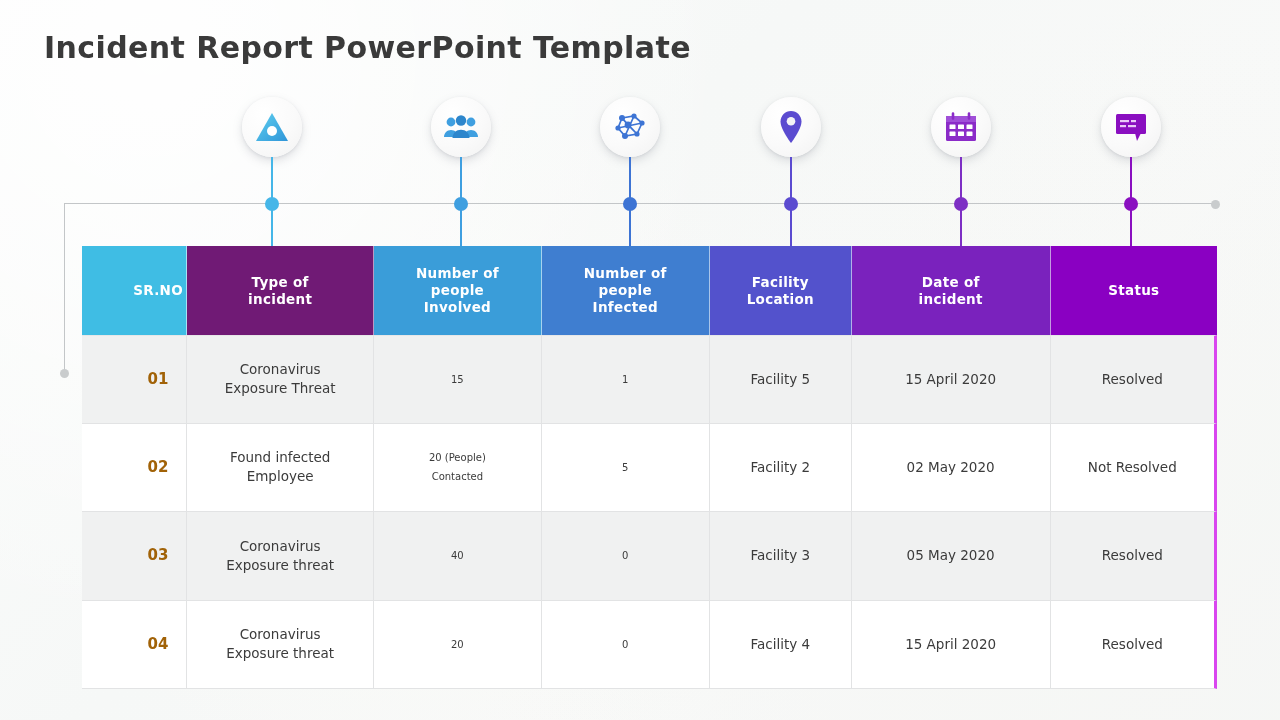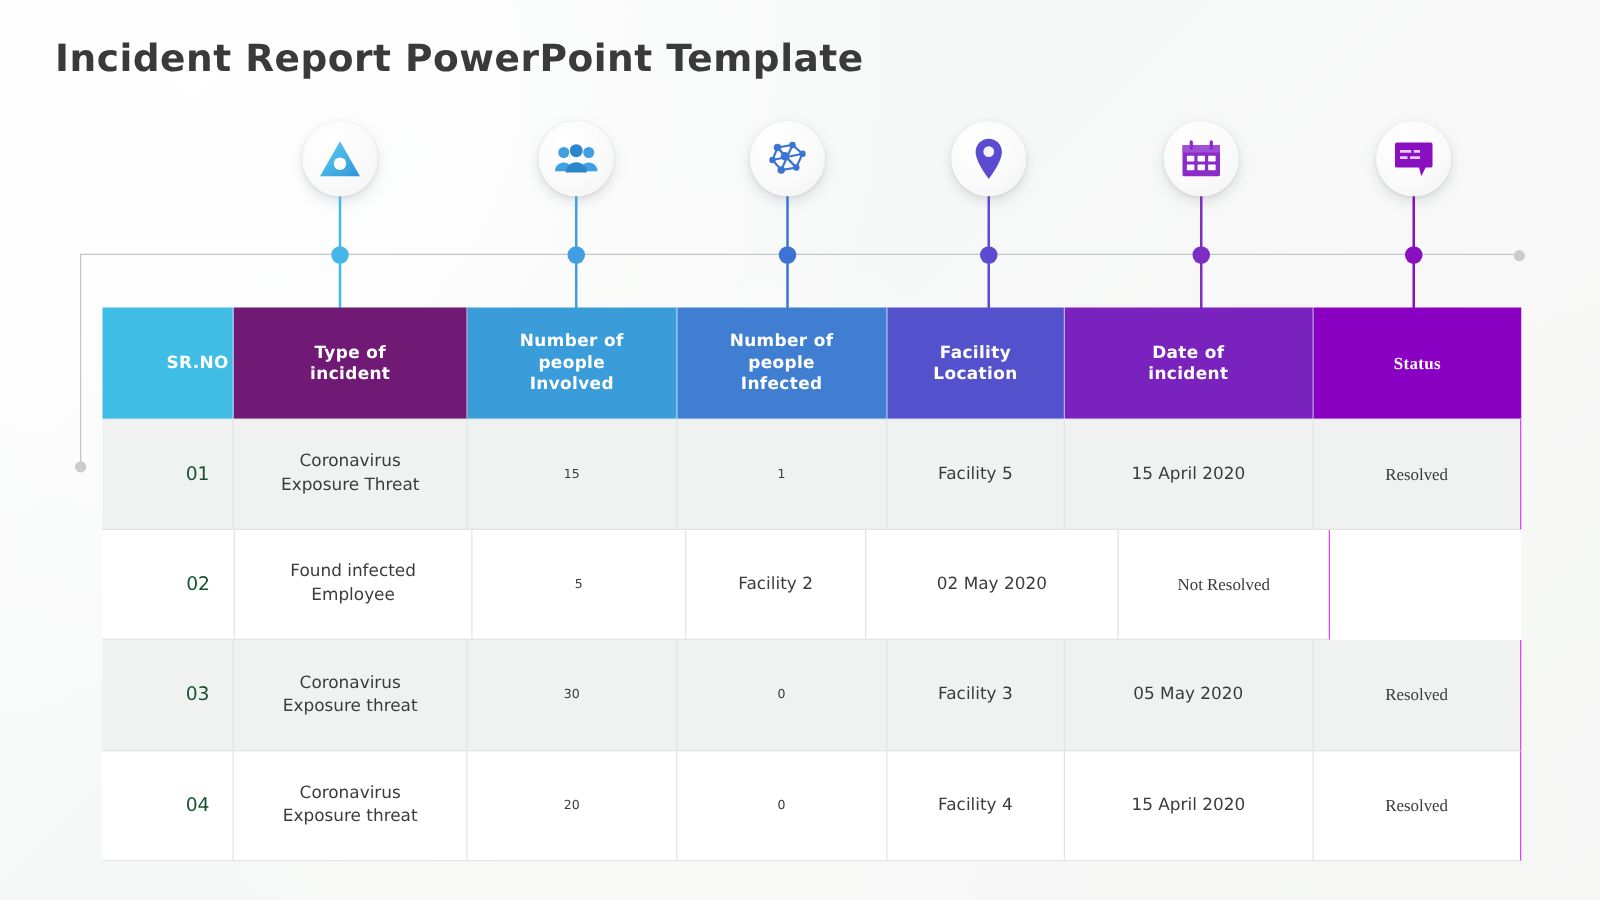--- a/index.html
+++ b/index.html
@@ -102,31 +102,31 @@
   .tbody .tr.even { background: #ffffff; }
   .td {
     display: flex; align-items: center; justify-content: center;
     text-align: center;
     color: #3b3b3b;
     font-size: 13.5px;
     line-height: 19px;
     border-right: 1px solid #e2e3e4;
     border-bottom: 1px solid #e2e3e4;
   }
-  .td:last-child { border-right: 1px solid #d946ef; }
-  .td.srno { font-weight: normal; font-size: 15px; color: #14532d; }
+  .td:last-child { border-right: 3px solid #d946ef; }
+  .td.srno { font-weight: bold; font-size: 15px; color: #a16207; }
   .td.num { font-size: 10px; }
   .tbody .tr:first-child .td { border-top: 1px solid #e6e7e8; }
   .col0 { width: 106px; padding-left: 48px; }
   .col1 { width: 190px; }
   .col2 { width: 170px; }
   .col3 { width: 171px; }
   .col4 { width: 144px; }
   .col5 { width: 202px; }
-  .col6 { width: 169px; font-family: Liberation Serif, serif; }
+  .col6 { width: 169px; }
 </style>
 </head>
 <body>
 
 <div class="stage">
 
   <div class="title">Incident Report PowerPoint Template</div>
 
   <div class="tl-hline"></div>
   <div class="tl-left-vline"></div>
@@ -327,37 +327,43 @@
       </div>
 
       <div class="tr even">
         <div class="td srno col0">02</div>
         <div class="td col1">
           <div>
             <div>Found infected</div>
             <div>Employee</div>
           </div>
         </div>
+        <div class="td num col2">
+          <div>
+            <div>20  (People)</div>
+            <div>Contacted</div>
+          </div>
+        </div>
         <div class="td num col3">5</div>
         <div class="td col4">Facility 2</div>
         <div class="td col5">02 May  2020</div>
         <div class="td col6">Not Resolved</div>
       </div>
 
       <div class="tr odd">
         <div class="td srno col0">03</div>
         <div class="td col1">
           <div>
             <div>Coronavirus</div>
             <div>Exposure threat</div>
           </div>
         </div>
         <div class="td num col2">
           <div>
-            <div>30</div>
+            <div>40</div>
             <div></div>
           </div>
         </div>
         <div class="td num col3">0</div>
         <div class="td col4">Facility 3</div>
         <div class="td col5">05 May  2020</div>
         <div class="td col6">Resolved</div>
       </div>
 
       <div class="tr even">

